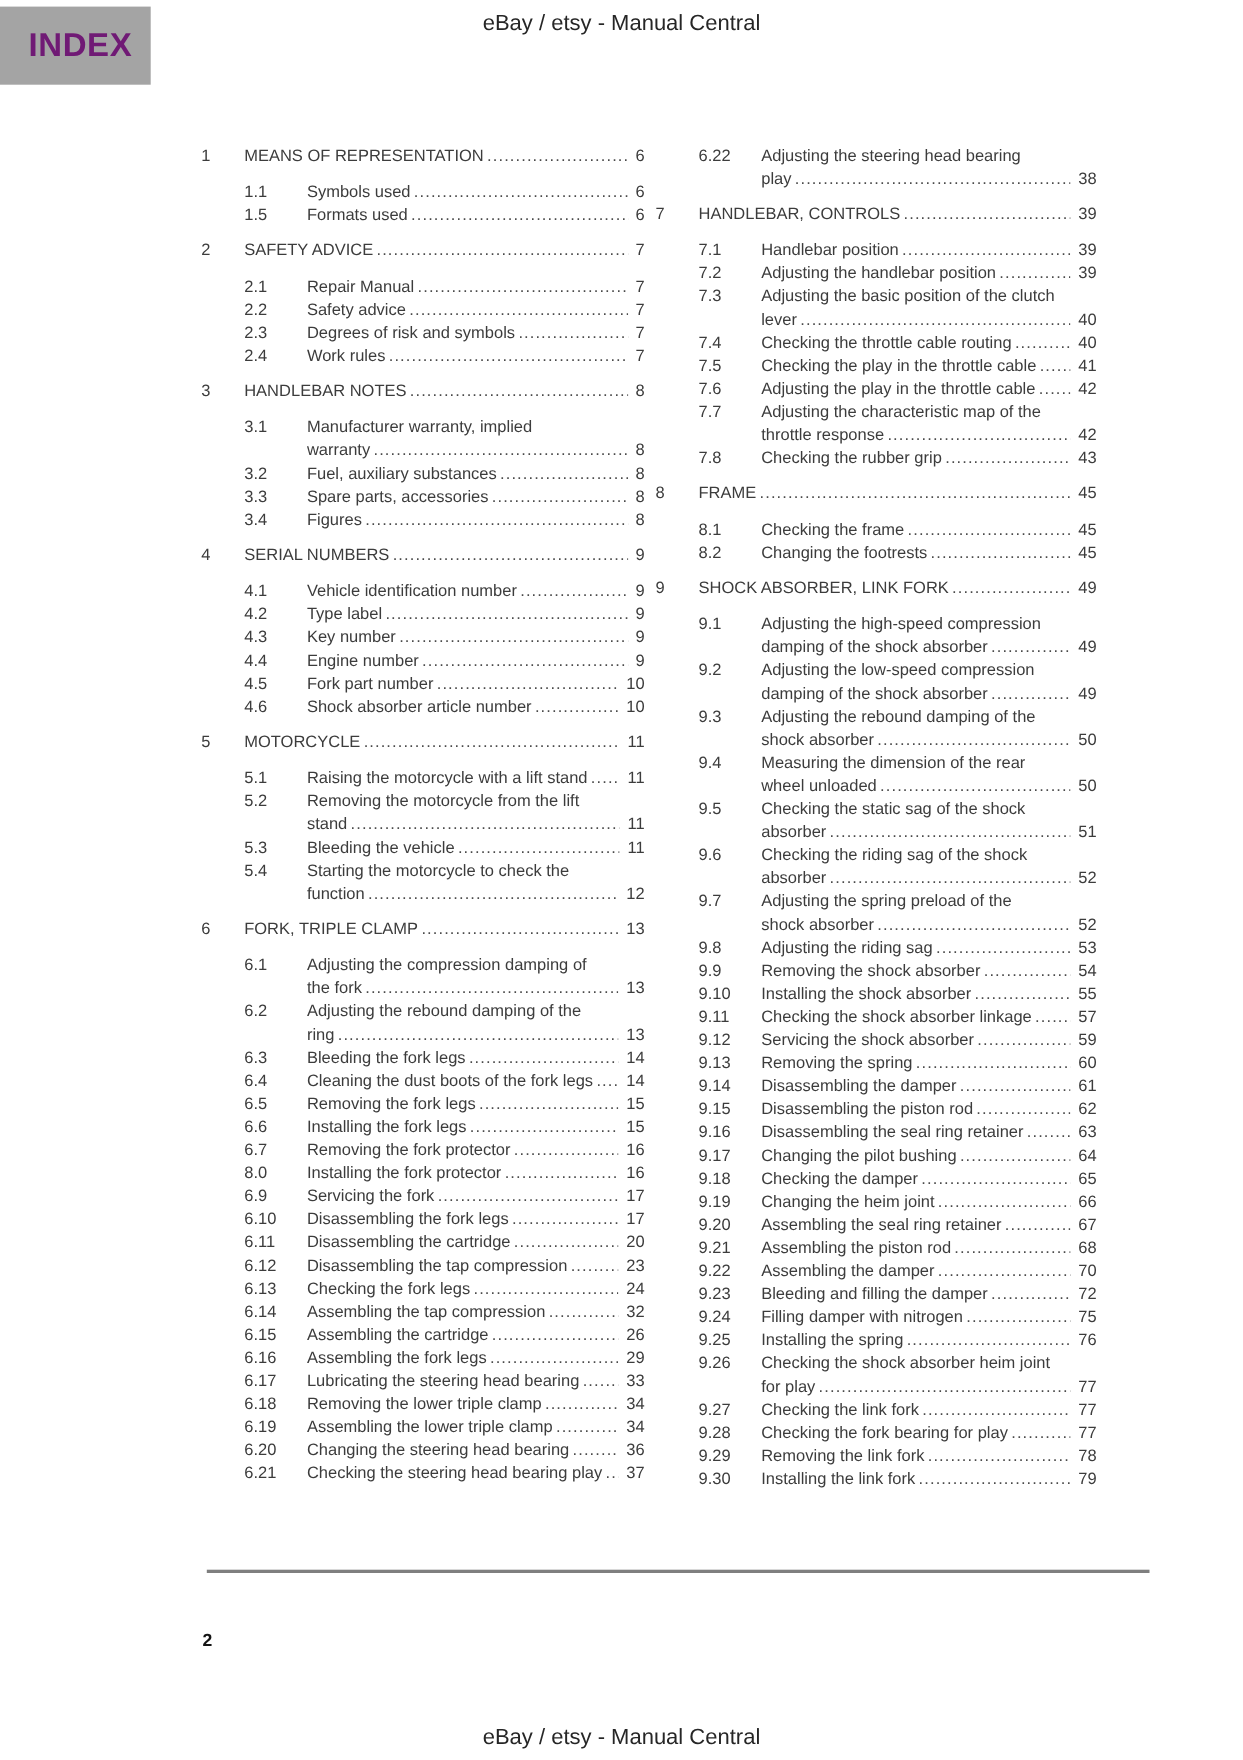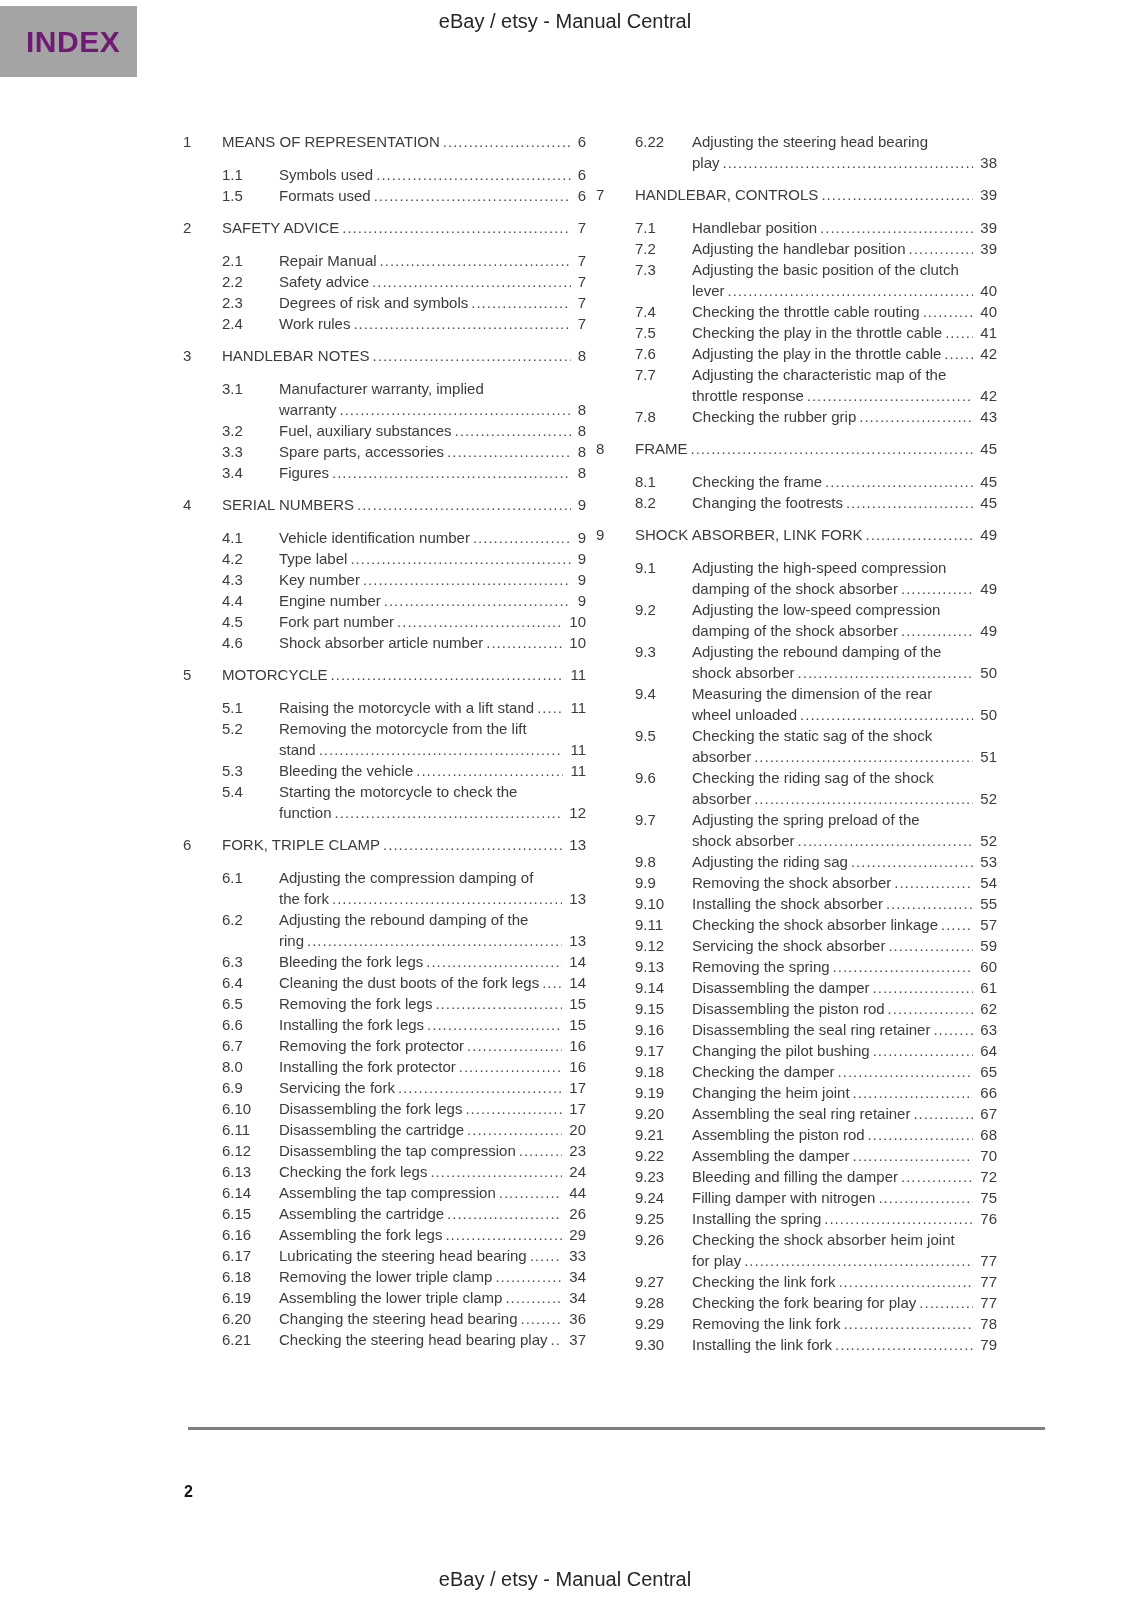--- a/index.html
+++ b/index.html
@@ -433,21 +433,21 @@
             <span class="pg">24</span>
           </div>
         </div>
       </div>
       <div class="sec-row">
         <span class="sec-num">6.14</span>
         <div class="sec-body">
           <div class="sec-last">
             <span class="sec-title">Assembling the tap compression</span>
             <span class="dots">............................................................................................................................................</span>
-            <span class="pg">44</span>
+            <span class="pg">32</span>
           </div>
         </div>
       </div>
       <div class="sec-row">
         <span class="sec-num">6.15</span>
         <div class="sec-body">
           <div class="sec-last">
             <span class="sec-title">Assembling the cartridge</span>
             <span class="dots">............................................................................................................................................</span>
             <span class="pg">26</span>

